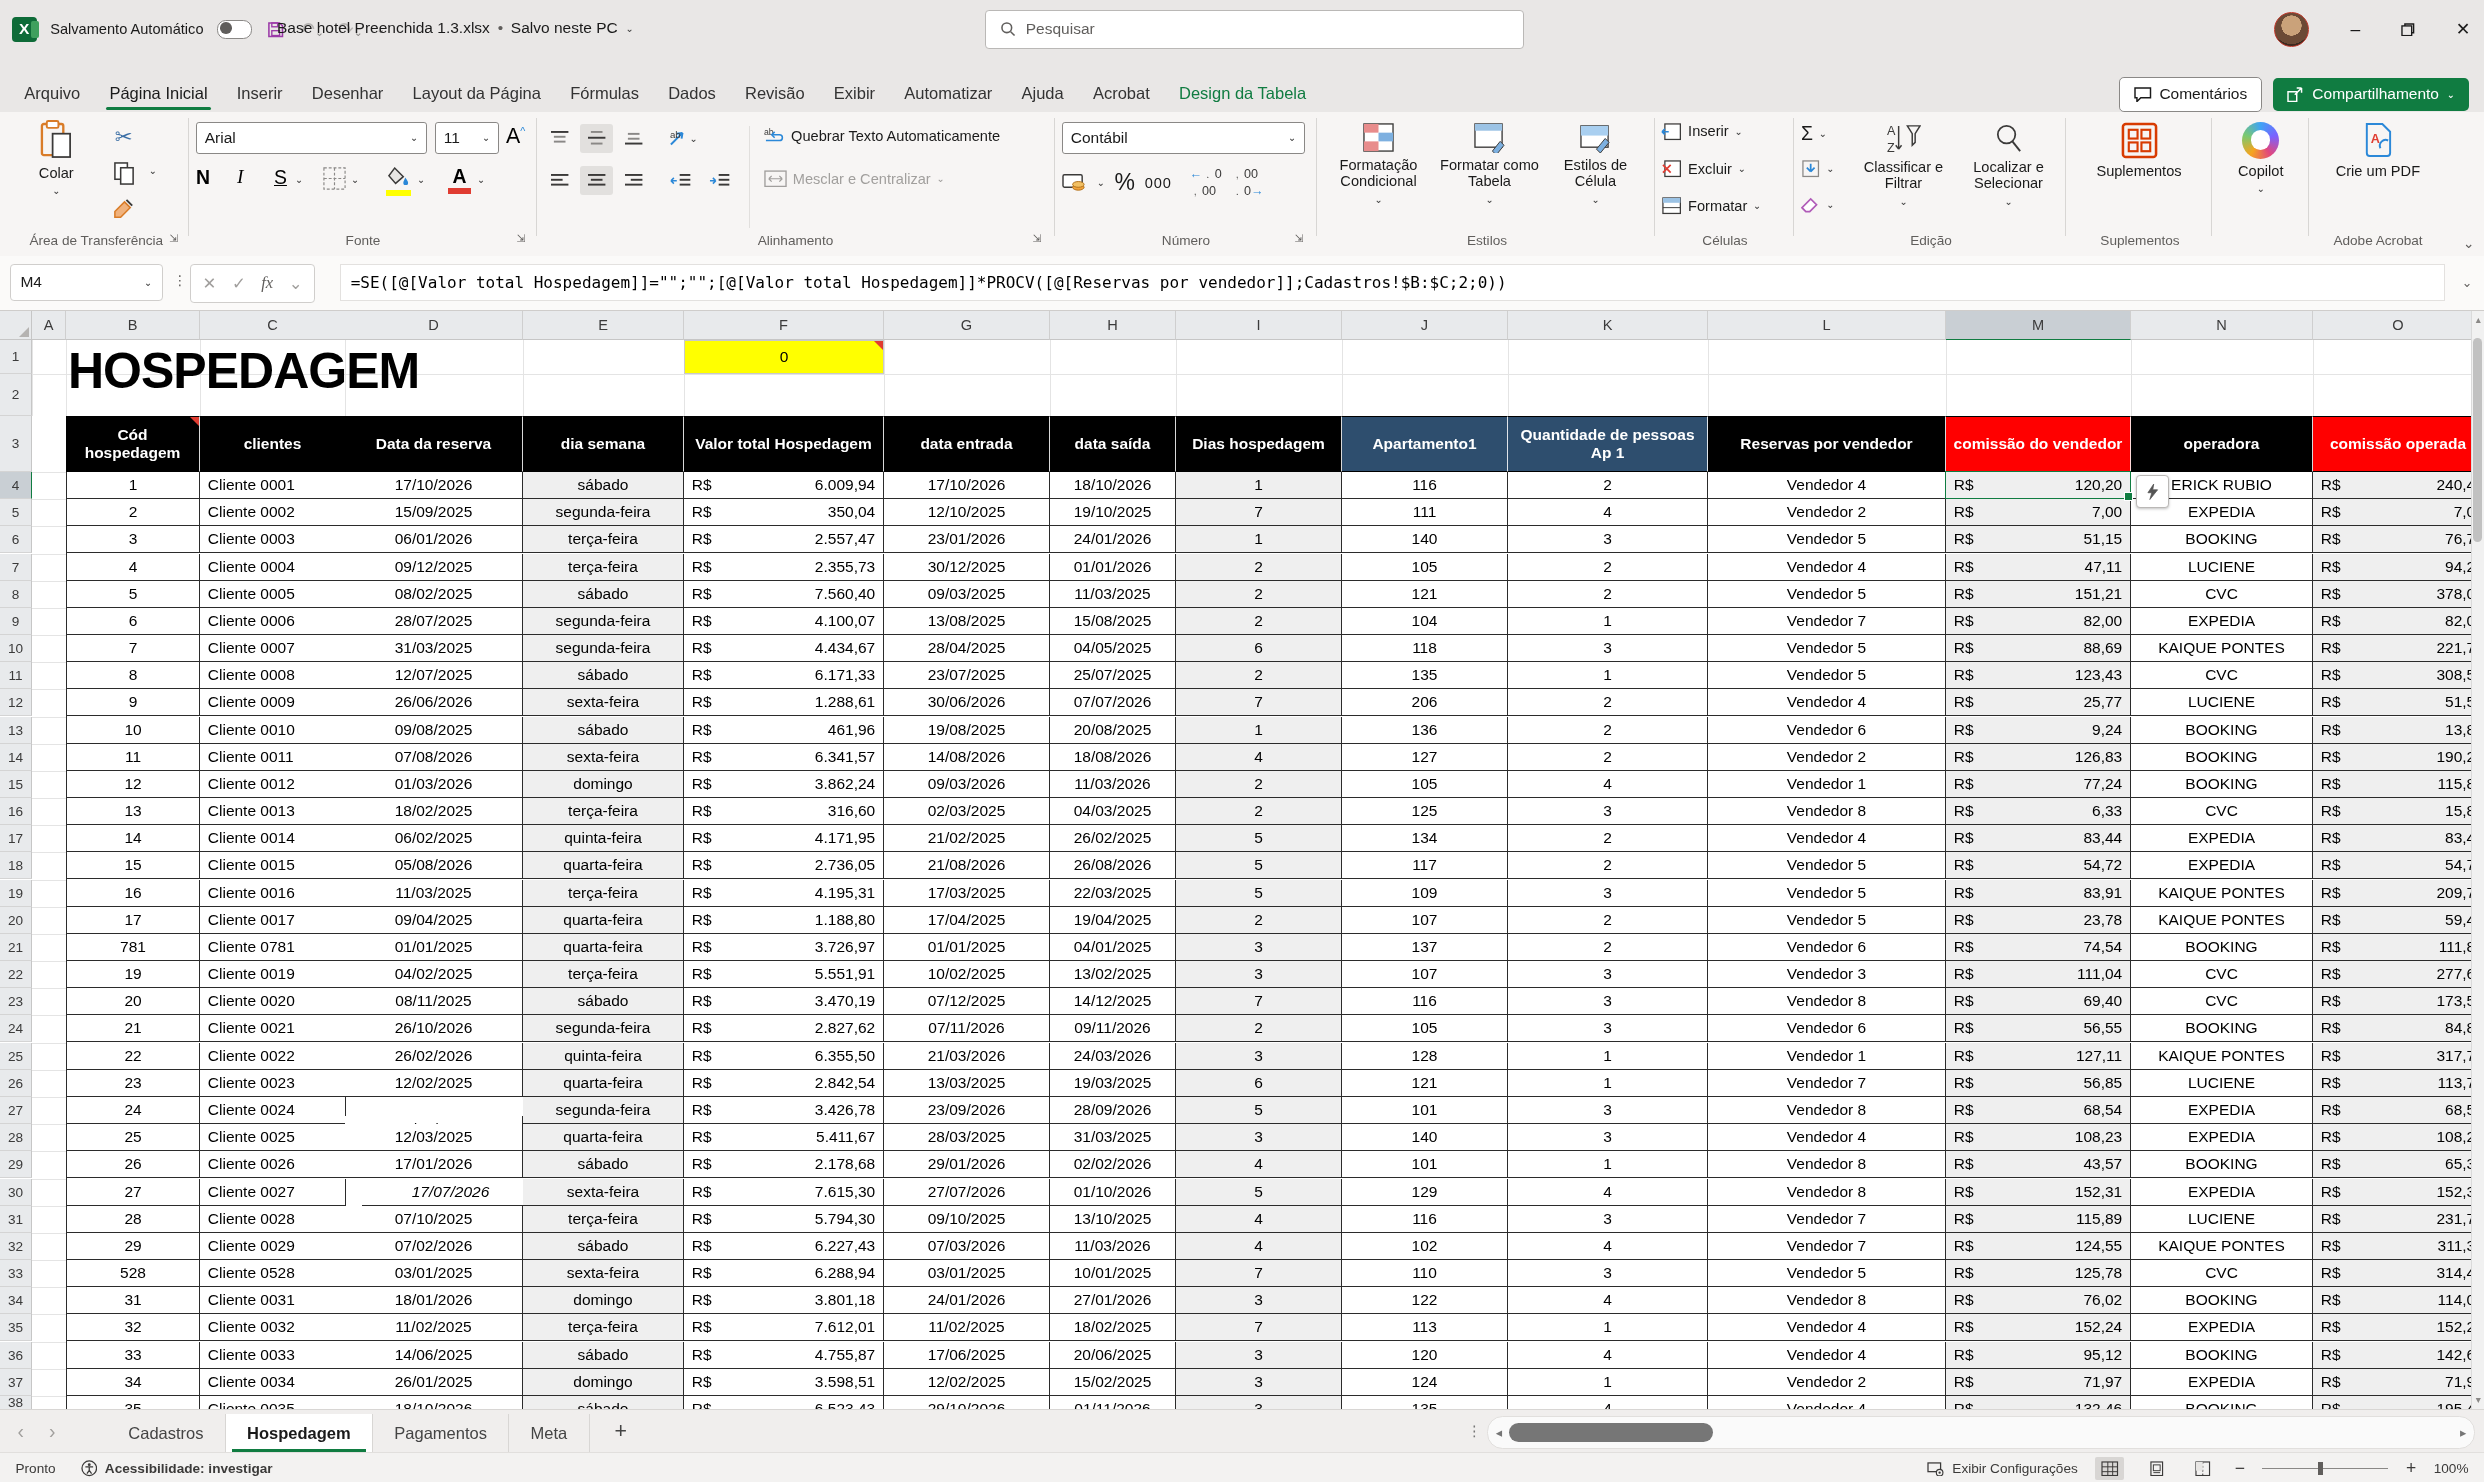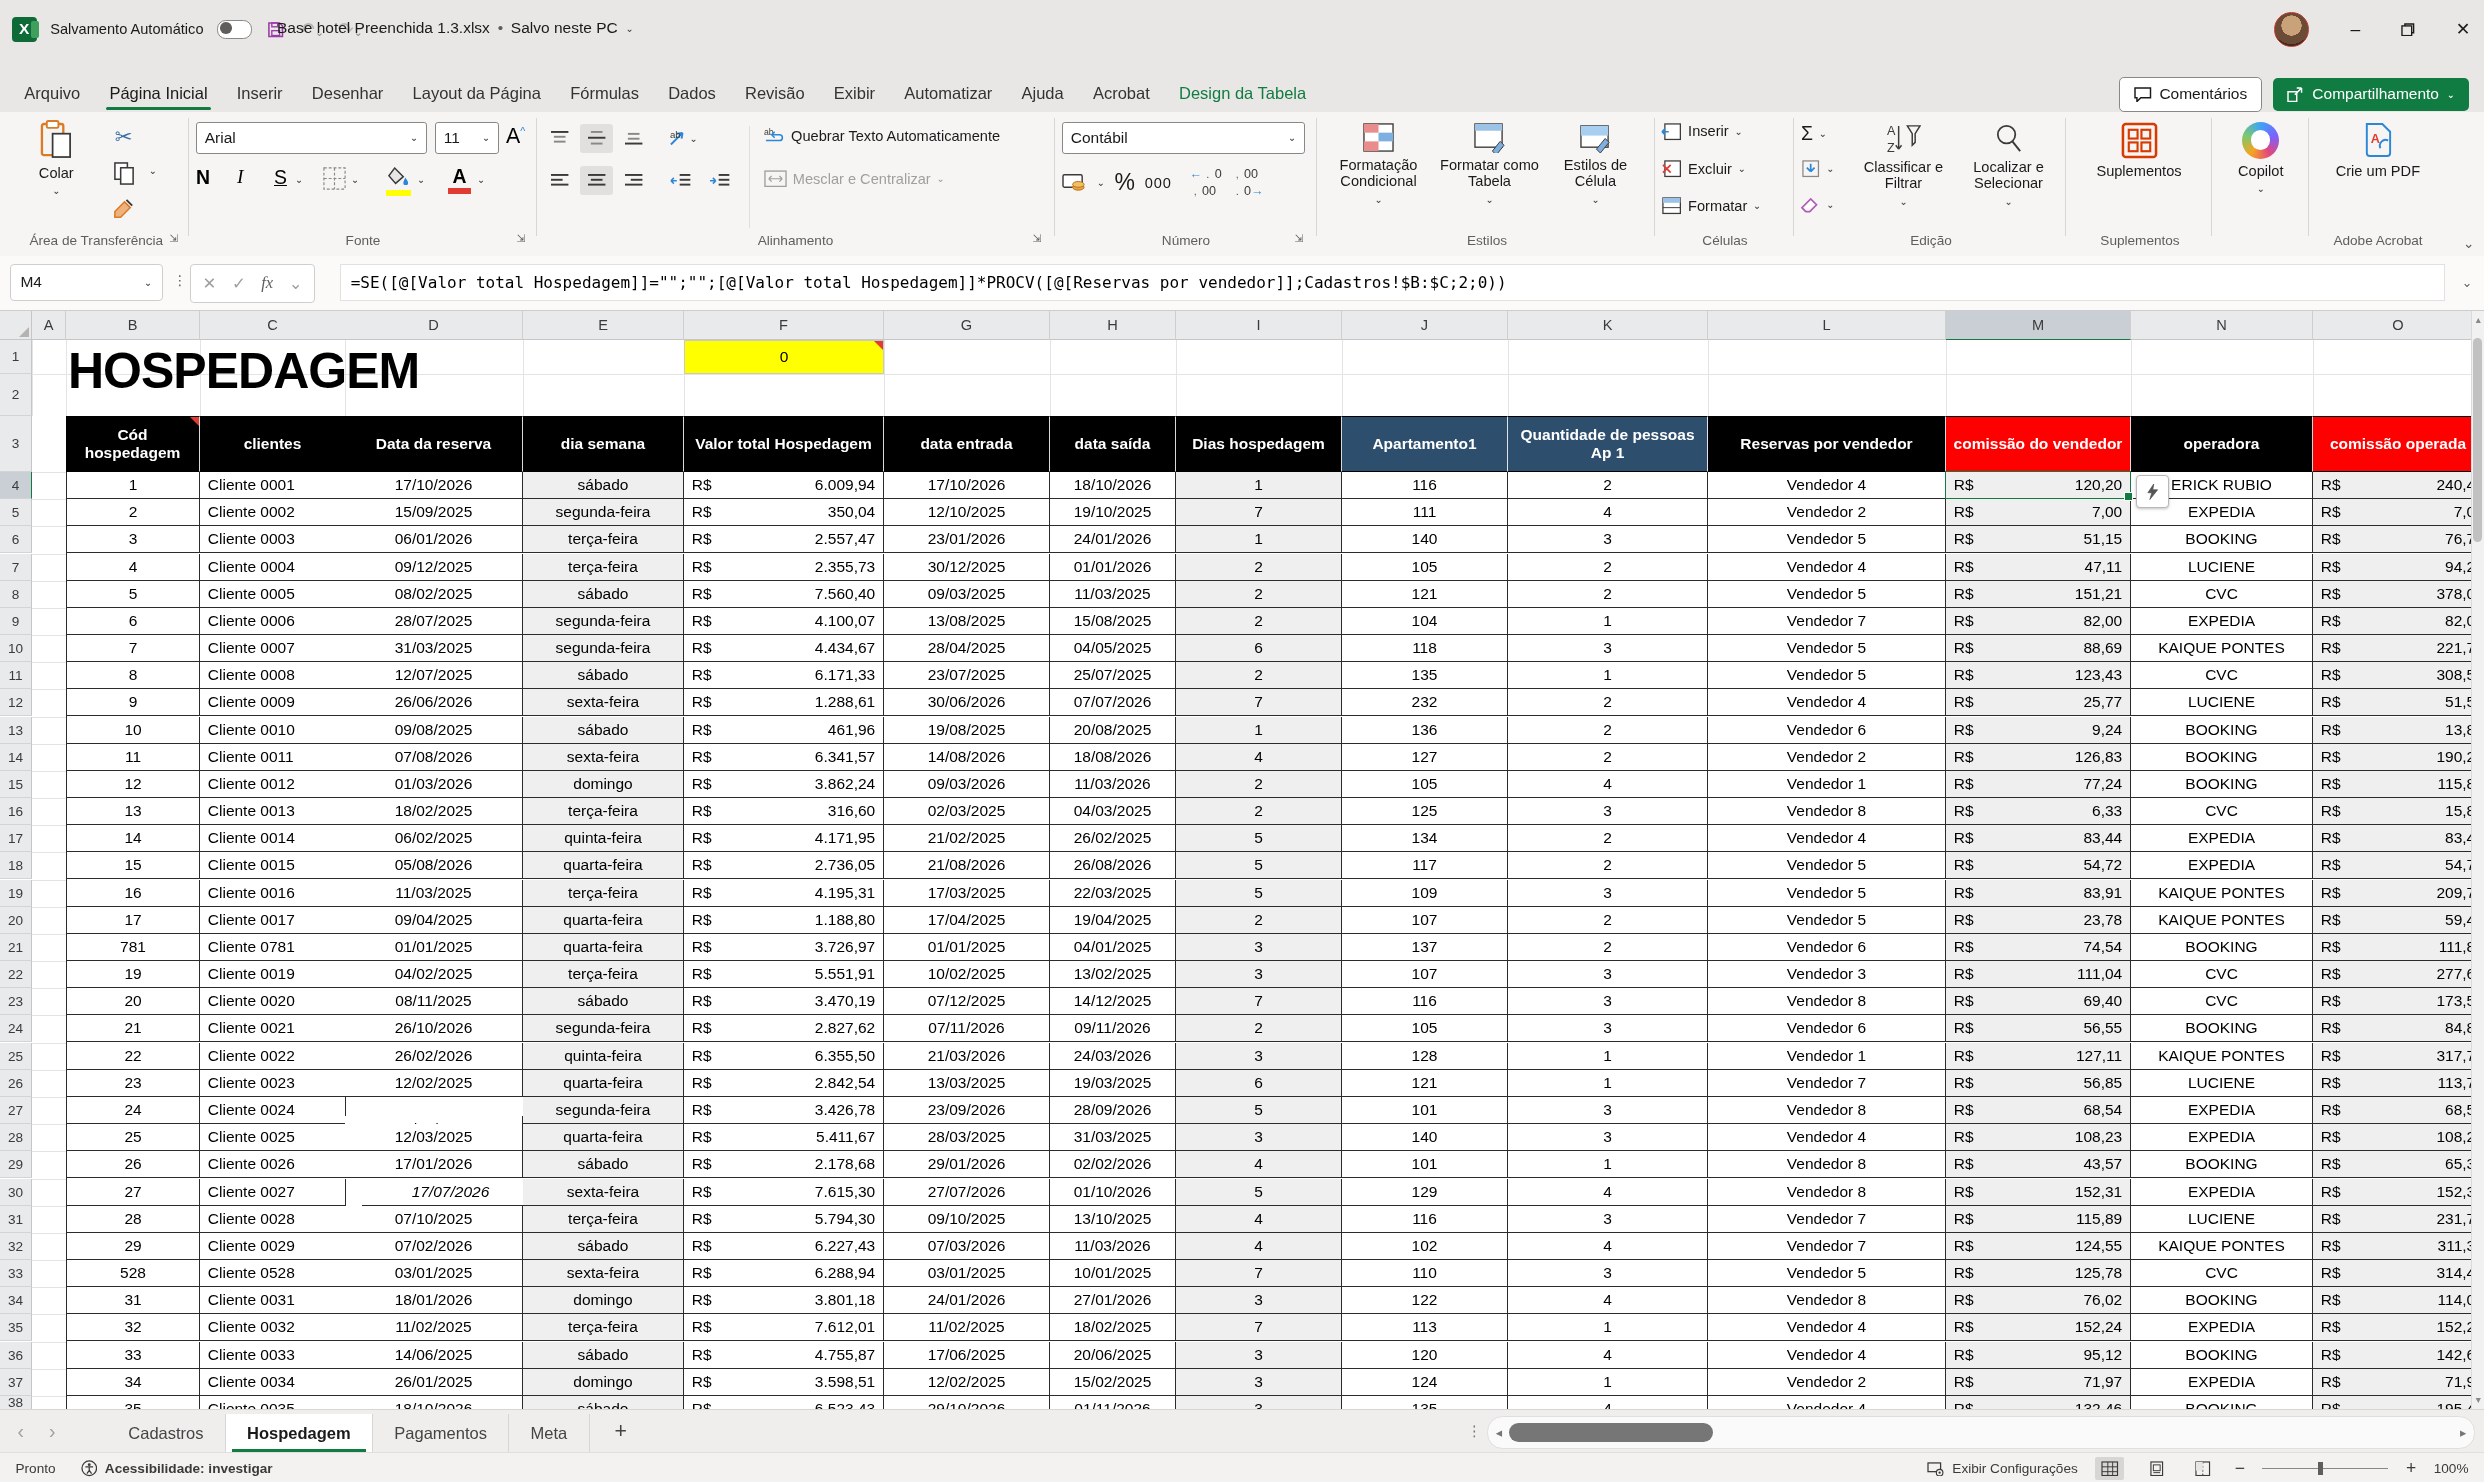--- a/index.html
+++ b/index.html
@@ -118,20 +118,27 @@
         </svg>
       <span class="qat-btn">↶<span class="qat-caret">⌄</span></span>
       <span class="qat-btn">↷<span class="qat-caret">⌄</span></span>
       <span class="qat-caret">⌄</span>
     </div>
     <div class="tb-title">
       <span>Base hotel Preenchida 1.3.xlsx</span>
       <span style="color:#605e5c">•</span>
       <span>Salvo neste PC</span>
       <span class="caret">⌄</span>
+    </div>
+    <div class="searchbox">
+      <svg width="16.5" height="16.5" viewBox="0 0 17 17">
+          <circle cx="7" cy="7" r="5" fill="none" stroke="#605e5c" stroke-width="1.6"></circle>
+          <line x1="11" y1="11" x2="15" y2="15" stroke="#605e5c" stroke-width="1.6"></line>
+        </svg>
+      <span>Pesquisar</span>
     </div>
     <div class="tb-right">
       <div class="avatar"></div>
       <span class="winbtn">–</span>
       <svg width="13.6" height="13.6" viewBox="0 0 14 14">
           <rect x="1" y="3" width="10" height="10" fill="none" stroke="#1a1a1a" stroke-width="1.4"></rect>
           <path d="M4 3V1h9v9h-2" fill="none" stroke="#1a1a1a" stroke-width="1.4"></path>
         </svg>
       <span class="winbtn">✕</span>
     </div>
@@ -818,21 +825,21 @@
       <div class="dcell left" style="left:200px;top:378px;width:146px;height:27px;">Cliente 0009</div>
       <div class="dcell" style="left:345px;top:378px;width:178px;height:27px;">26/06/2026</div>
       <div class="dcell graycol" style="left:523px;top:378px;width:161px;height:27px;">sexta-feira</div>
       <div class="dcell money" style="left:684px;top:378px;width:200px;height:27px;">
         <span>R$</span>
         <span>1.288,61</span>
       </div>
       <div class="dcell" style="left:884px;top:378px;width:166px;height:27px;">30/06/2026</div>
       <div class="dcell" style="left:1050px;top:378px;width:126px;height:27px;">07/07/2026</div>
       <div class="dcell graycol" style="left:1176px;top:378px;width:166px;height:27px;">7</div>
-      <div class="dcell" style="left:1342px;top:378px;width:166px;height:27px;">232</div>
+      <div class="dcell" style="left:1342px;top:378px;width:166px;height:27px;">206</div>
       <div class="dcell" style="left:1508px;top:378px;width:200px;height:27px;">2</div>
       <div class="dcell" style="left:1708px;top:378px;width:238px;height:27px;">Vendedor 4</div>
       <div class="dcell graycol money" style="left:1946px;top:378px;width:185px;height:27px;">
         <span>R$</span>
         <span>25,77</span>
       </div>
       <div class="dcell" style="left:2131px;top:378px;width:182px;height:27px;">LUCIENE</div>
       <div class="dcell graycol money" style="left:2313px;top:378px;width:171px;height:27px;">
         <span>R$</span>
         <span>51,5</span>

